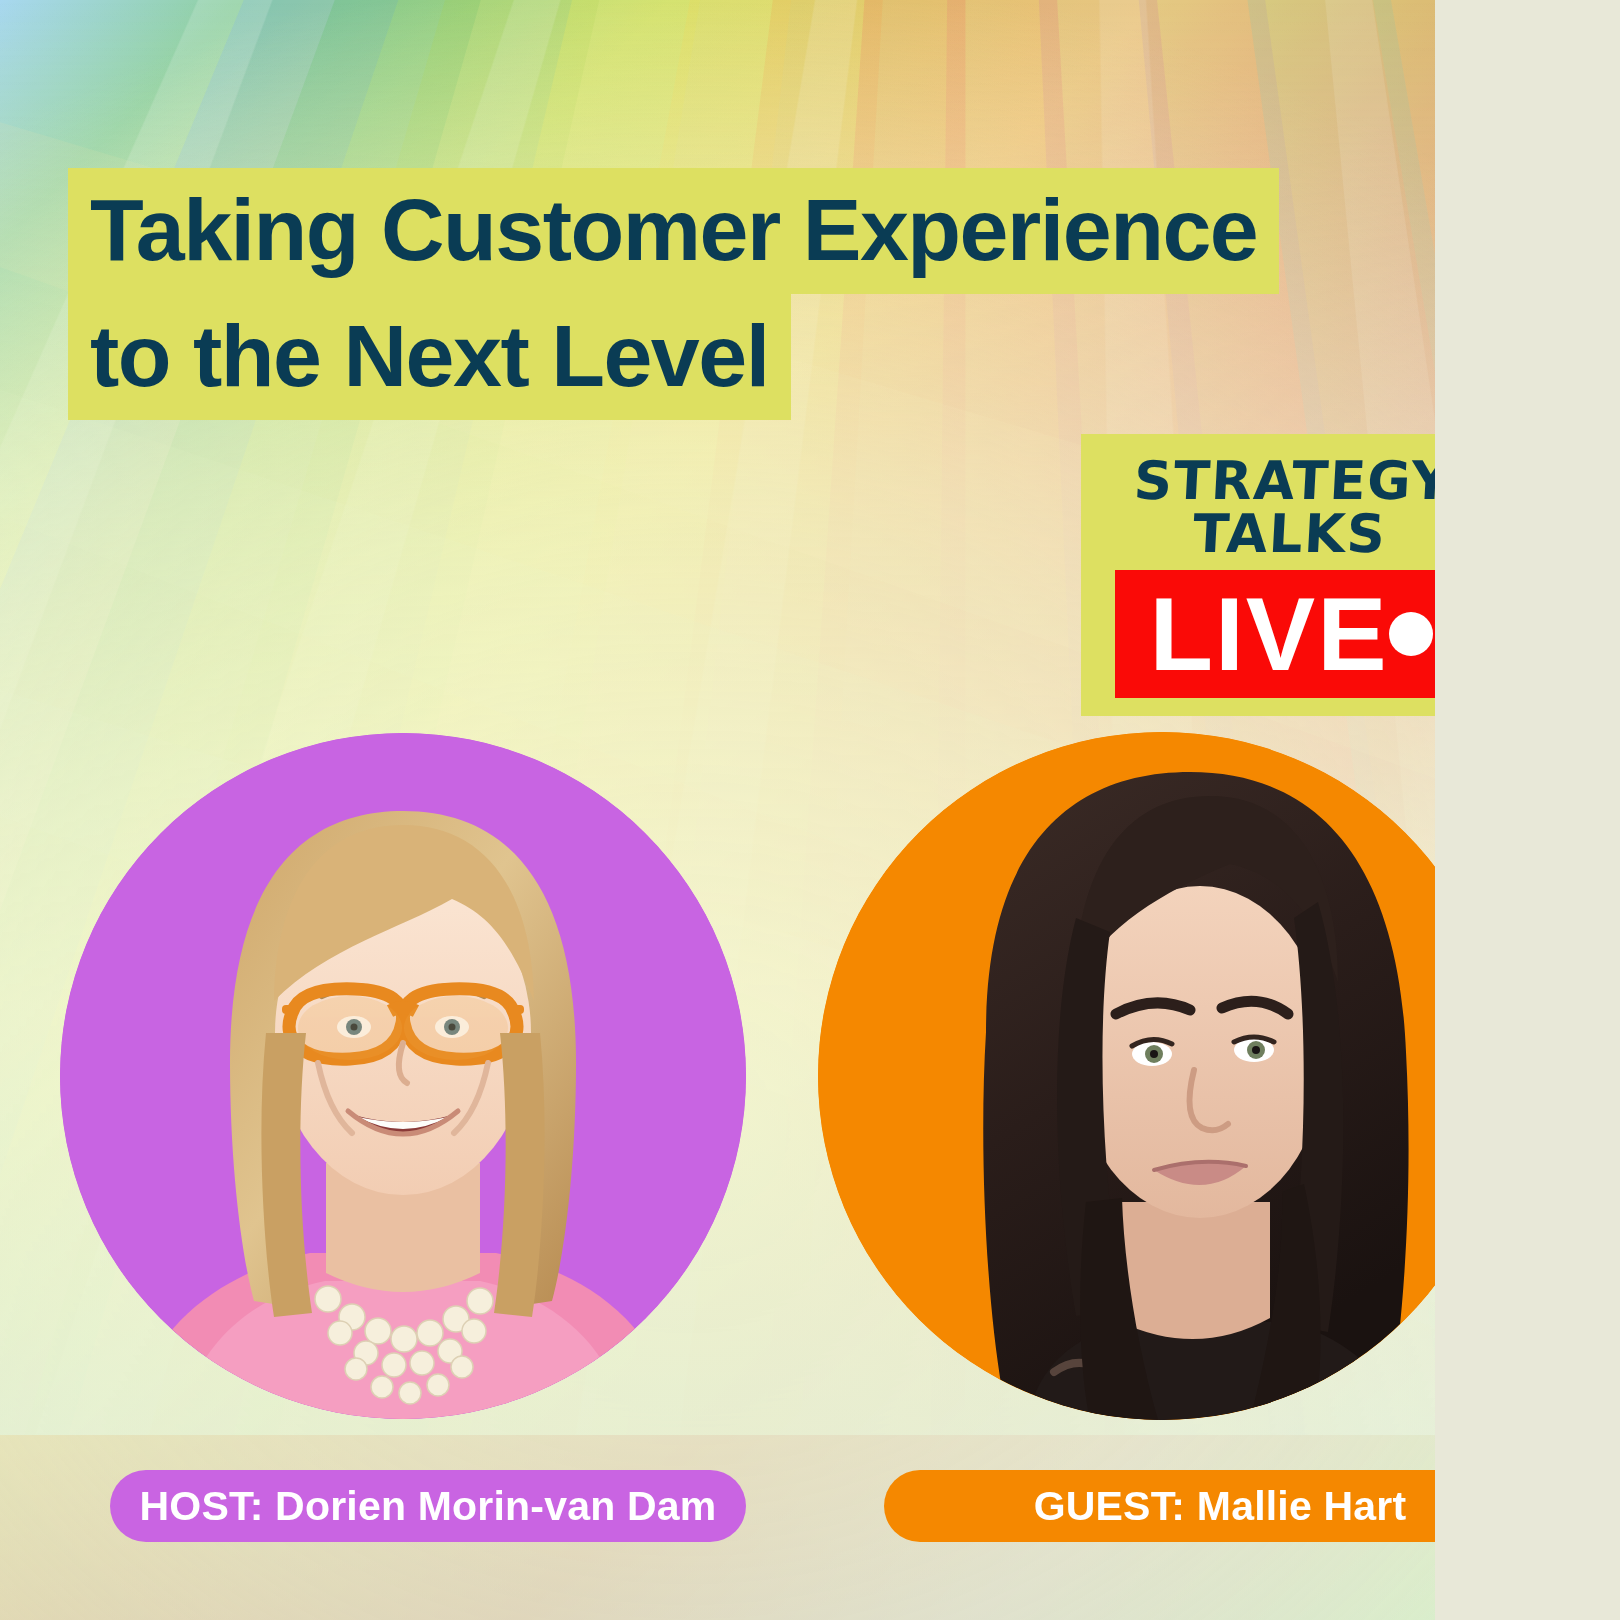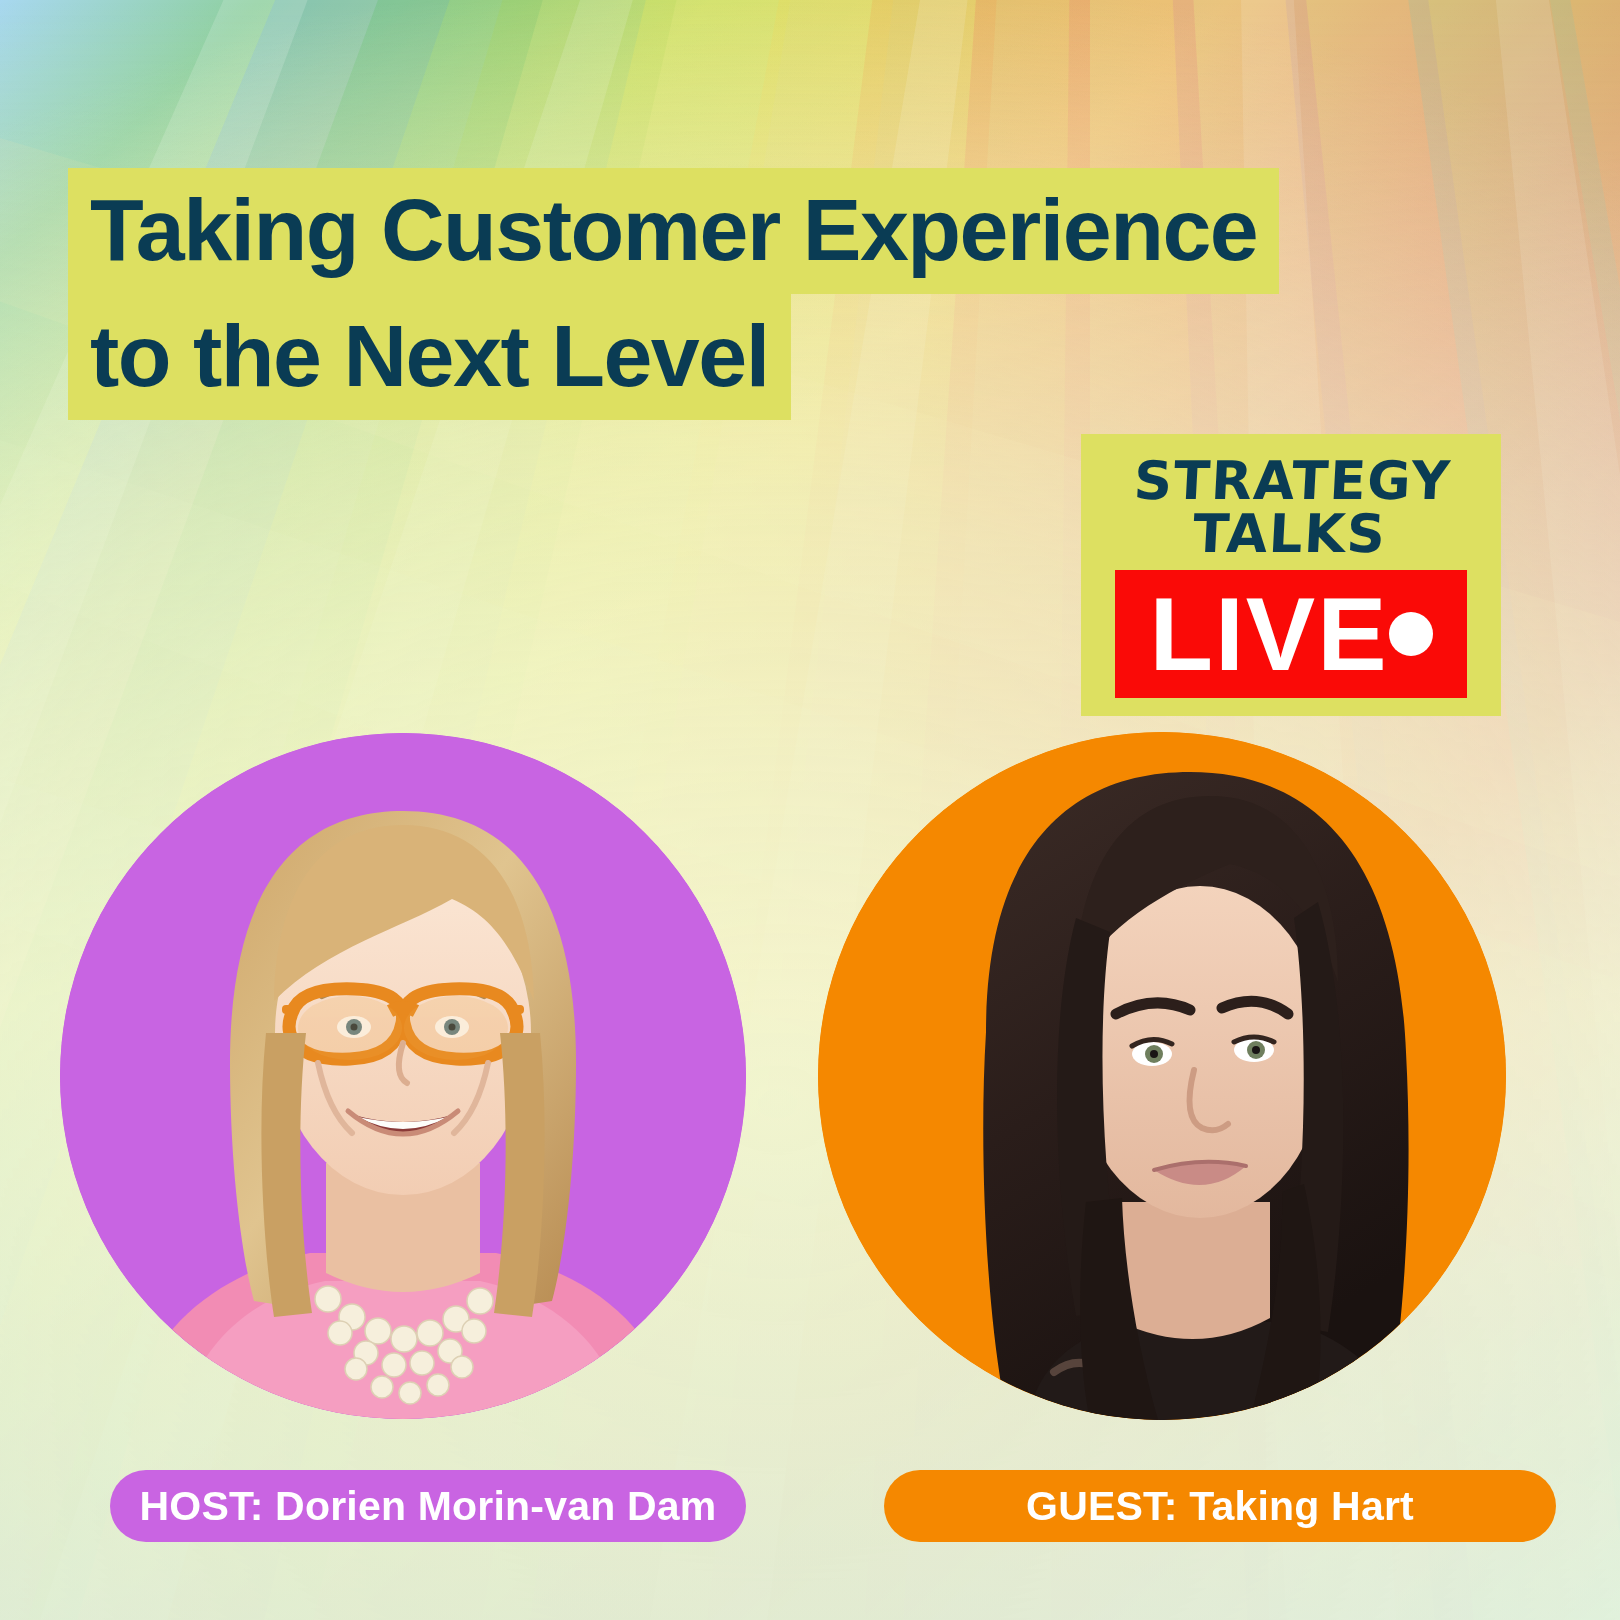--- a/index.html
+++ b/index.html
@@ -2,25 +2,26 @@
 <html><head>
 <meta charset="utf-8">
 <style>
   html, body {
     margin: 0;
     padding: 0;
     background: #e8e8d8;
   }
   #poster {
     position: relative;
-    width: 1620px;
+    width: 1403px;
     height: 1620px;
     overflow: hidden;
     font-family: "Liberation Sans", sans-serif;
     background: #f2f0d8;
+    padding-left: 32px;
   }
 
   
   .bg-layer {
     position: absolute;
     inset: 0;
     overflow: hidden;
   }
   .bg-base {
     position: absolute;
@@ -340,16 +341,16 @@
         <path d="M268 470 C 258 560 262 640 272 688 L 340 688 C 318 610 306 530 304 466 Z" fill="#1f1613"></path>
         <path d="M486 452 C 506 546 506 630 496 688 L 432 688 C 452 610 466 530 464 460 Z" fill="#1f1613"></path>
       </g>
     </svg>
   </div>
 
   <div class="name-pill host">
     <span>HOST: Dorien Morin-van Dam</span>
   </div>
   <div class="name-pill guest">
-    <span>GUEST: Taking Hart</span>
+    <span>GUEST: Mallie Hart</span>
   </div>
 
 </div>
 
 </body></html>

